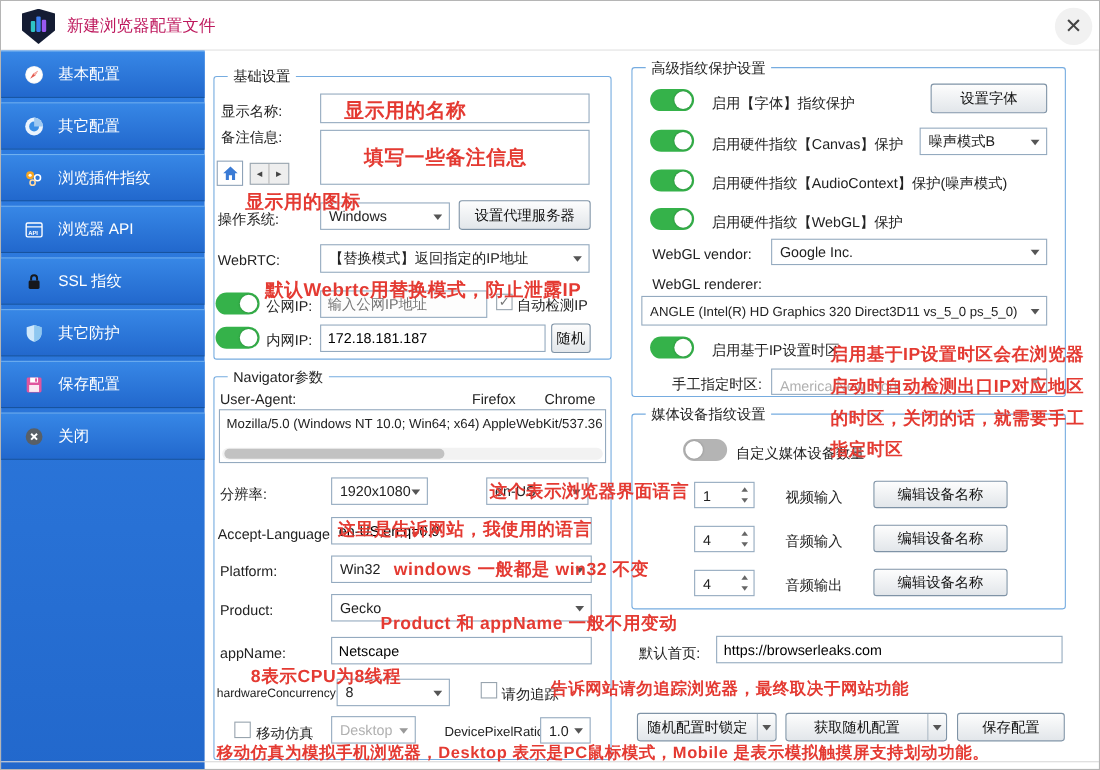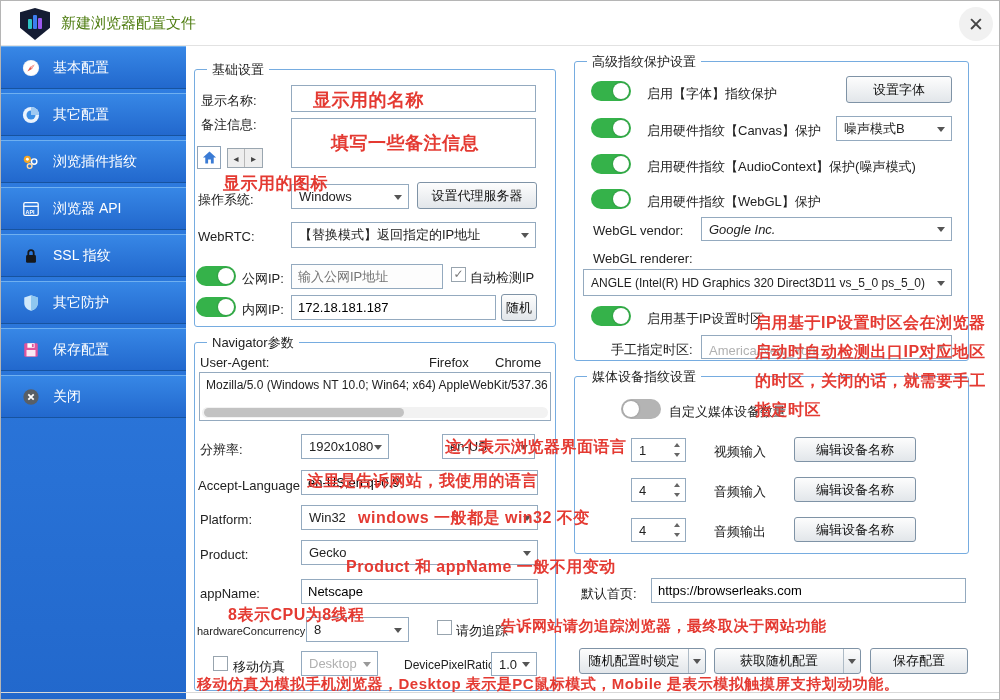--- a/index.html
+++ b/index.html
@@ -9,21 +9,21 @@
     border:1px solid #b5b5b5;}
 
   
   .titlebar{position:absolute;left:0;top:0;width:1000px;height:45px;background:#fff;border-bottom:1px solid #e2e2e2;}
   .app-logo{position:absolute;left:19px;top:7px;width:30px;height:32px;background:#141c33;
     clip-path:polygon(50% 0,100% 13%,100% 62%,50% 100%,0 62%,0 13%);}
   .app-logo i{position:absolute;bottom:11px;width:4px;border-radius:1px;}
   .app-logo i:nth-child(1){left:8px;height:10px;background:#2ec4c4;}
   .app-logo i:nth-child(2){left:13px;height:14px;background:#3d7ef0;}
   .app-logo i:nth-child(3){left:18px;height:11px;background:#9b59f0;}
-  .win-title{position:absolute;left:60px;top:13px;font-size:15px;color:#4d7c0f;}
+  .win-title{position:absolute;left:60px;top:13px;font-size:15px;color:#be185d;}
   .close-btn{position:absolute;left:958px;top:6px;width:34px;height:34px;border-radius:50%;
     background:#f1f1f1;display:flex;align-items:center;justify-content:center;
     font-size:19px;color:#444;cursor:default;}
 
   
   .sidebar{position:absolute;left:0;top:45px;width:185px;height:655px;
     background:linear-gradient(180deg,#2f7ee2 0%,#2a74d8 55%,#2268cc 100%);}
   .side-item{position:relative;height:43px;margin-bottom:4px;
     background:linear-gradient(#3787e6,#2268cd);
     border-top:1px solid #6fb0f0;border-bottom:1px solid #17539f;
@@ -288,21 +288,21 @@
   <span class="lbl" style="left:646px;top:121px;">启用硬件指纹【Canvas】保护</span>
   <div class="dd" style="left:835px;top:115px;width:116px;height:25px;">
     <span>噪声模式B</span>
       <i class="arr"></i>
   </div>
   <div class="toggle on" style="left:590px;top:153px;"></div>
   <span class="lbl" style="left:646px;top:157px;">启用硬件指纹【AudioContext】保护(噪声模式)</span>
   <div class="toggle on" style="left:590px;top:188px;"></div>
   <span class="lbl" style="left:646px;top:192px;">启用硬件指纹【WebGL】保护</span>
   <span class="lbl" style="left:592px;top:222px;">WebGL vendor:</span>
-  <div class="dd" style="left:700px;top:216px;width:251px;height:24px;font-style:italic;">
+  <div class="dd" style="left:700px;top:216px;width:251px;height:24px;">
     <span>Google Inc.</span>
       <i class="arr"></i>
   </div>
   <span class="lbl" style="left:592px;top:250px;">WebGL renderer:</span>
   <div class="dd" style="left:582px;top:268px;width:369px;height:27px;font-size:12px;">
     <span>ANGLE (Intel(R) HD Graphics 320 Direct3D11 vs_5_0 ps_5_0)</span>
       <i class="arr"></i>
   </div>
   <div class="toggle on" style="left:590px;top:305px;"></div>
   <span class="lbl" style="left:646px;top:309px;">启用基于IP设置时区</span>
@@ -363,20 +363,21 @@
         <b></b>
       </span>
   </div>
   <div class="btn" style="left:869px;top:647px;width:98px;height:26px;">保存配置</div>
 
   <div class="bottom-line"></div>
 
   <span class="red" style="left:312px;top:87px;font-size:18px;">显示用的名称</span>
   <span class="red" style="left:330px;top:130px;font-size:18px;">填写一些备注信息</span>
   <span class="red" style="left:222px;top:171px;font-size:17px;">显示用的图标</span>
+  <span class="red" style="left:240px;top:251px;font-size:17px;">默认Webrtc用替换模式，防止泄露IP</span>
   <span class="red" style="left:444px;top:436px;font-size:16px;">这个表示浏览器界面语言</span>
   <span class="red" style="left:306px;top:470px;font-size:16px;">这里是告诉网站，我使用的语言</span>
   <span class="red" style="left:357px;top:507px;font-size:16px;">windows 一般都是 win32 不变</span>
   <span class="red" style="left:345px;top:556px;font-size:16px;">Product 和 appName 一般不用变动</span>
   <span class="red" style="left:227px;top:604px;font-size:16px;">8表示CPU为8线程</span>
   <span class="red" style="left:500px;top:616px;font-size:15px;">告诉网站请勿追踪浏览器，最终取决于网站功能</span>
   <span class="red pre" style="left:754px;top:307px;font-size:16px;line-height:29px;">启用基于IP设置时区会在浏览器
 启动时自动检测出口IP对应地区
 的时区，关闭的话，就需要手工
 指定时区</span>

